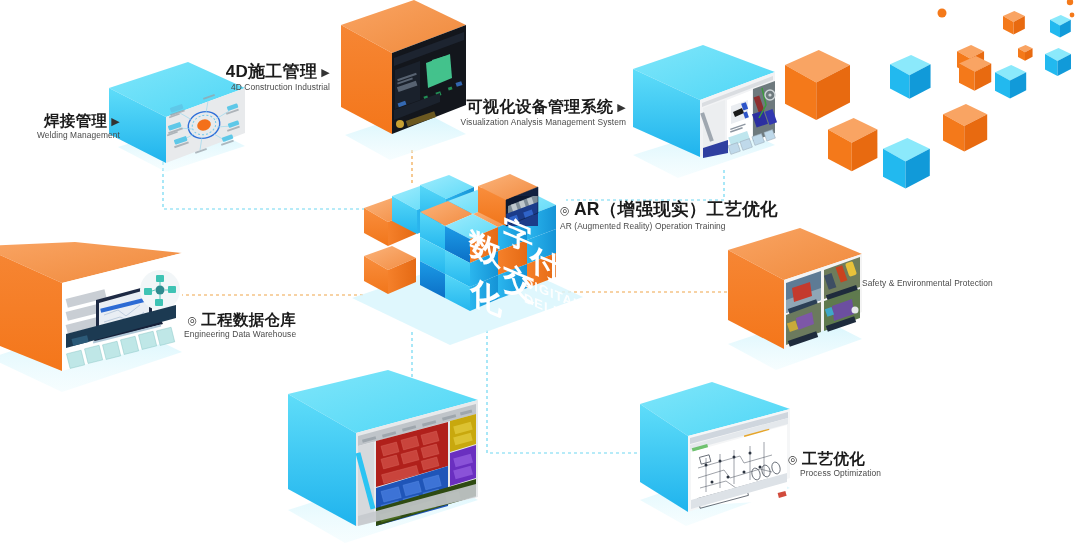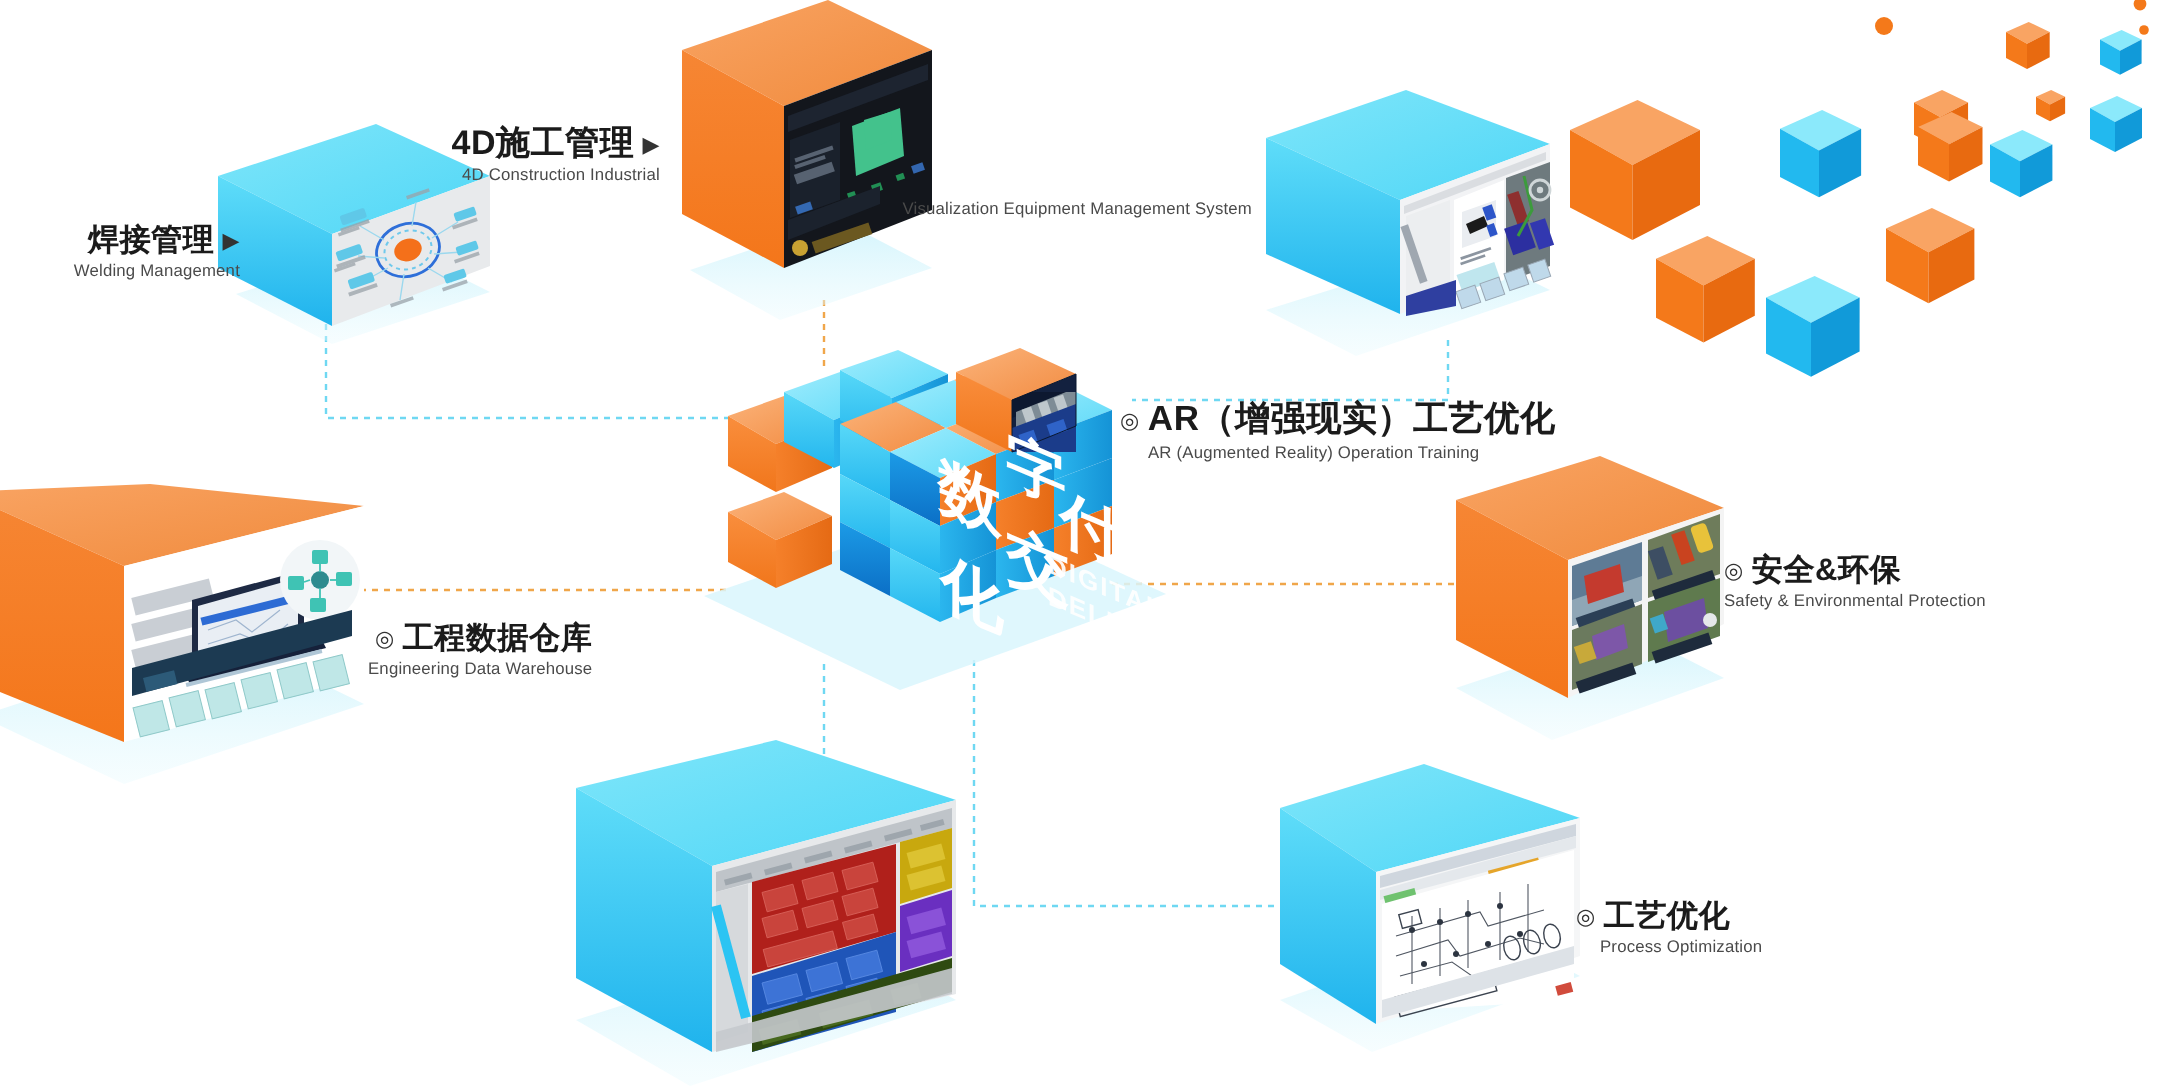--- a/index.html
+++ b/index.html
@@ -639,34 +639,34 @@
 </div>
 
 <div class="label l" style="left:120px;top:62px;width:210px;">
   <div class="cn" style="font-size:17px;">
     <span>4D施工管理</span><span class="bullet">▶</span>
   </div>
   <div class="en">4D Construction Industrial</div>
 </div>
 
 <div class="label l" style="left:368px;top:98px;width:258px;">
-  <div class="en">Visualization Equipment Management System</div>
+  <div class="cn" style="font-size:16px;">
+    <span>可视化设备管理系统</span><span class="bullet">▶</span>
+  </div>
+  <div class="en">Visualization Analysis Management System</div>
 </div>
 
 <div class="label r" style="left:560px;top:200px;">
   <div class="cn" style="font-size:17.5px;">
     <span class="bullet2">◎</span><span>AR（增强现实）工艺优化</span>
   </div>
-  <div class="en" style="margin-left:14px;">AR (Augmented Reality) Operation Training</div>
+  <div class="en" style="">AR (Augmented Reality) Operation Training</div>
 </div>
 
 <div class="label r" style="left:862px;top:277px;">
-  <div class="cn" style="font-size:15.5px;">
-    <span class="bullet2">◎</span><span>安全&amp;环保</span>
-  </div>
   <div class="en" style="">Safety &amp; Environmental Protection</div>
 </div>
 
 <div class="label r" style="left:172px;top:311px;">
   <div class="cn" style="font-size:15.5px;text-align:right;">
     <span class="bullet2">◎</span><span>工程数据仓库</span>
   </div>
   <div class="en" style="margin-left:12px;">Engineering Data Warehouse</div>
 </div>
 

